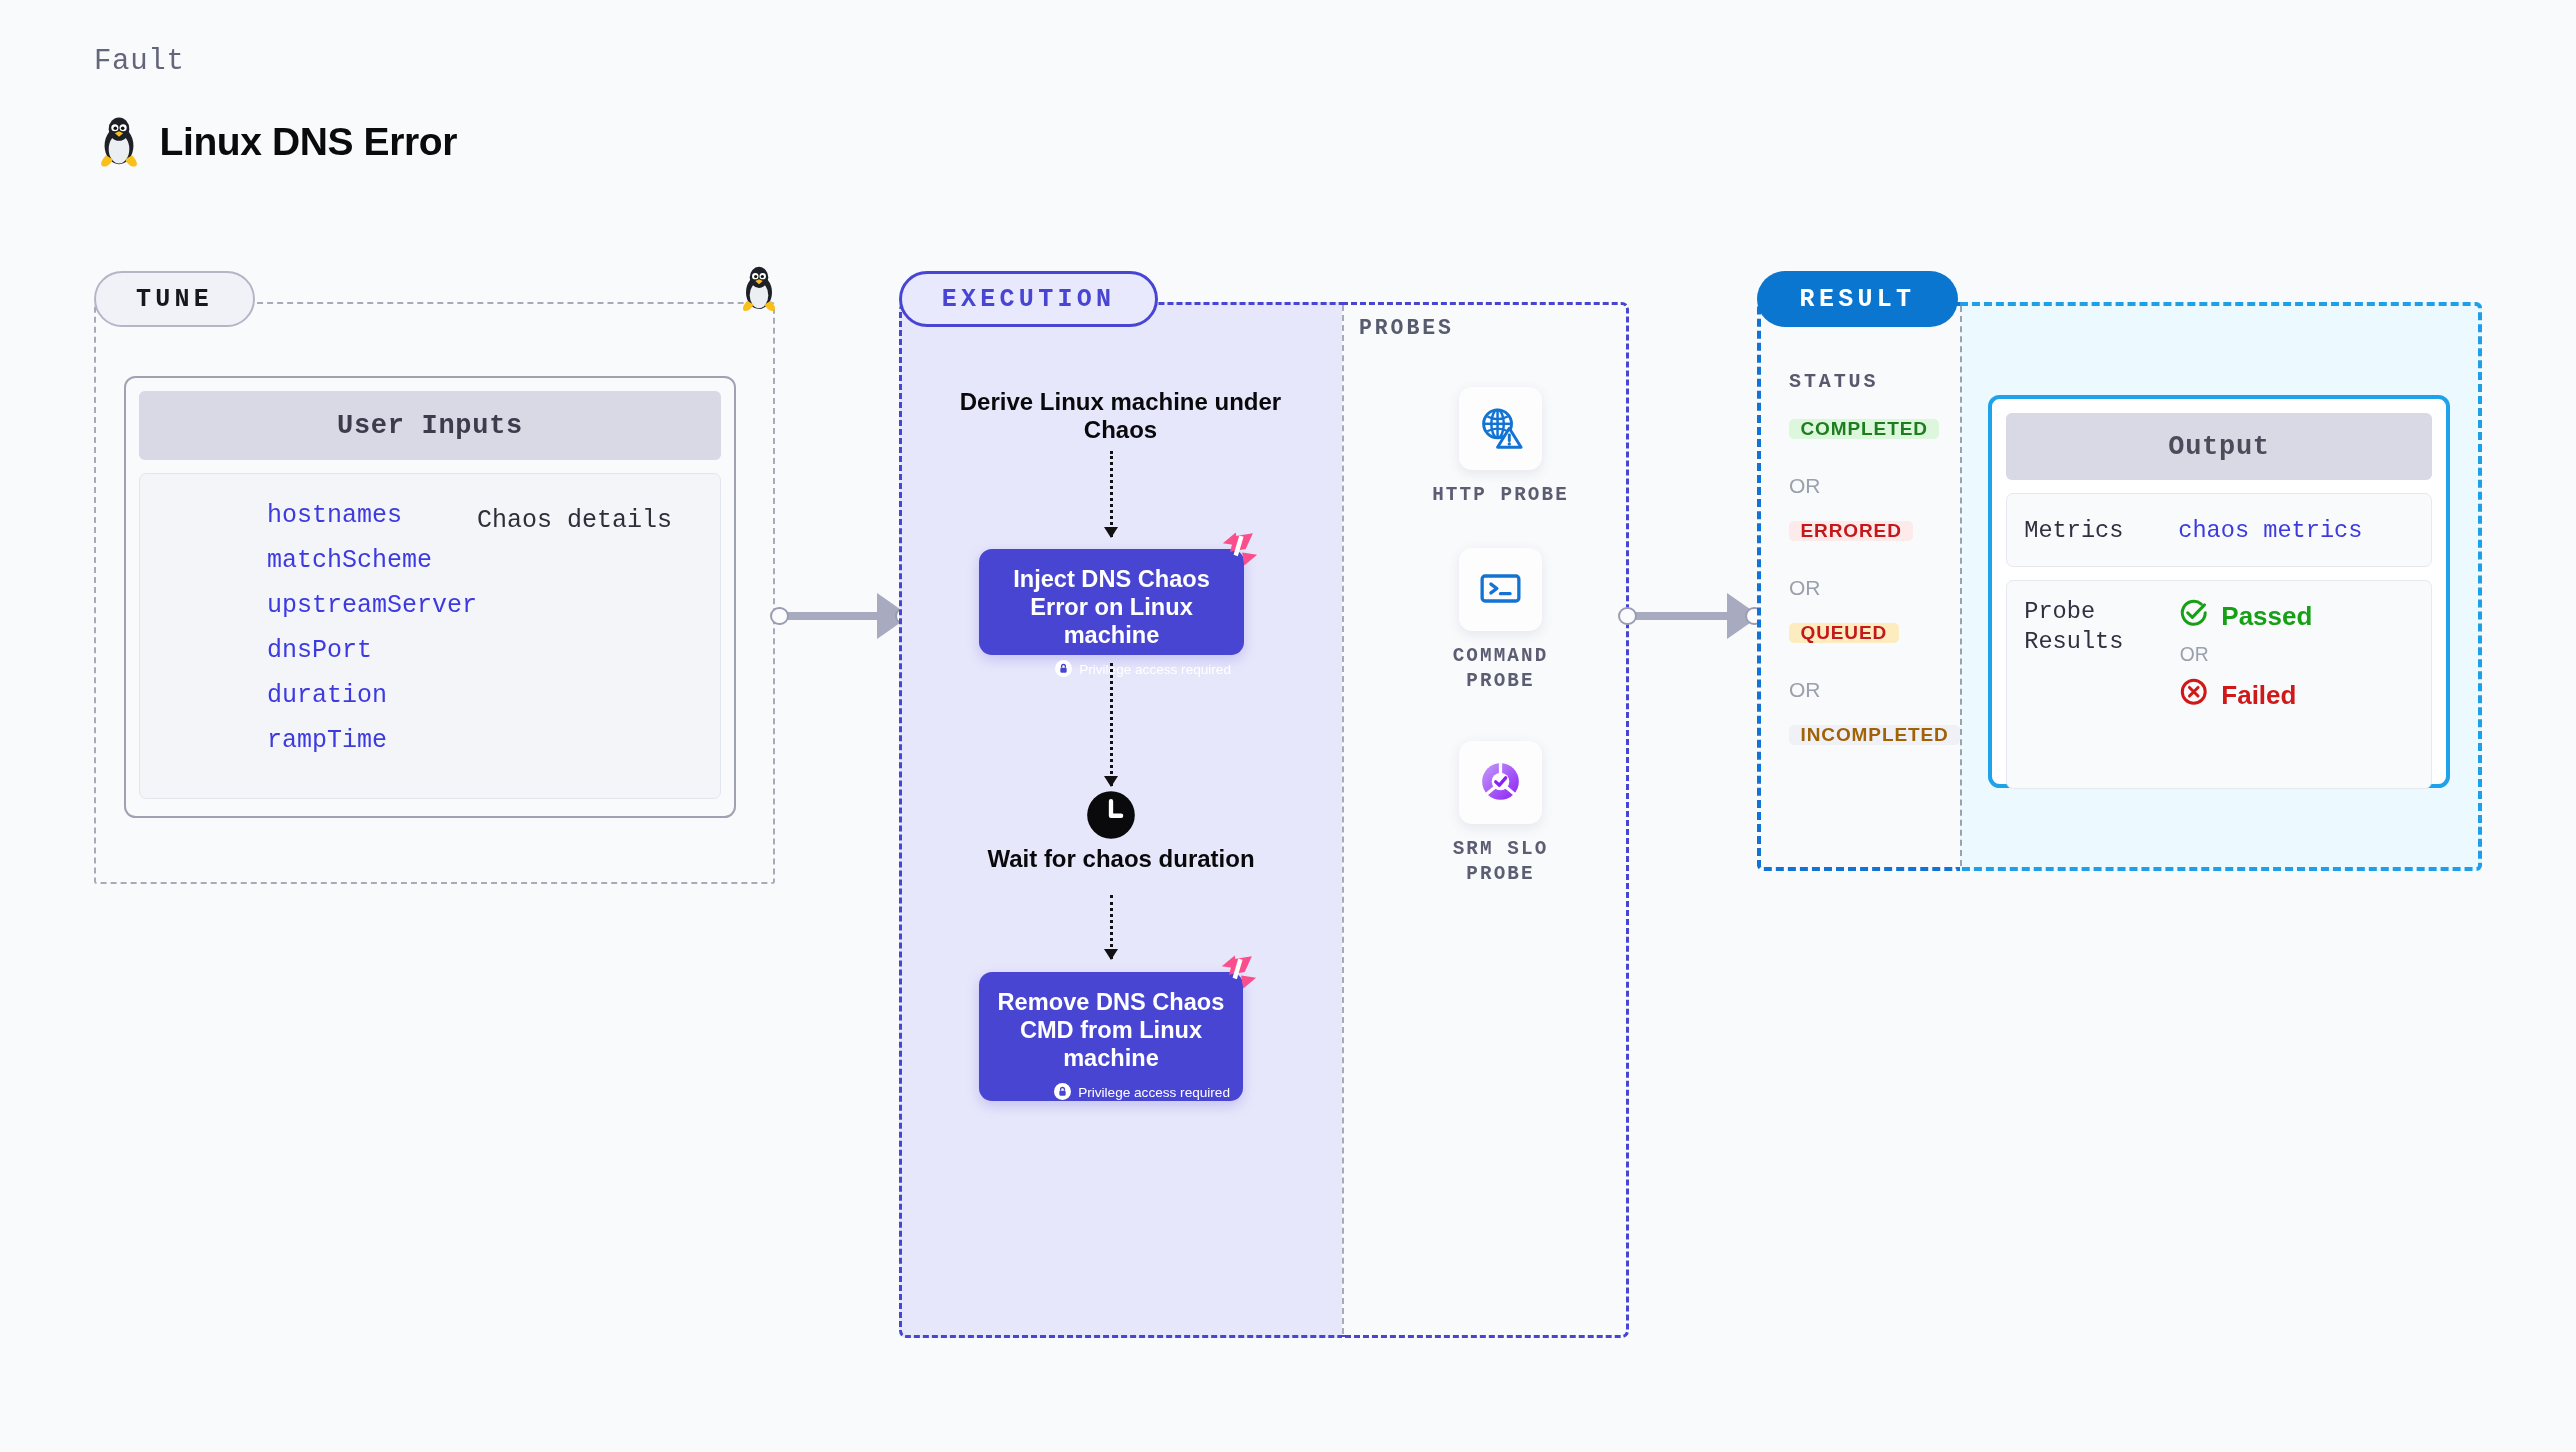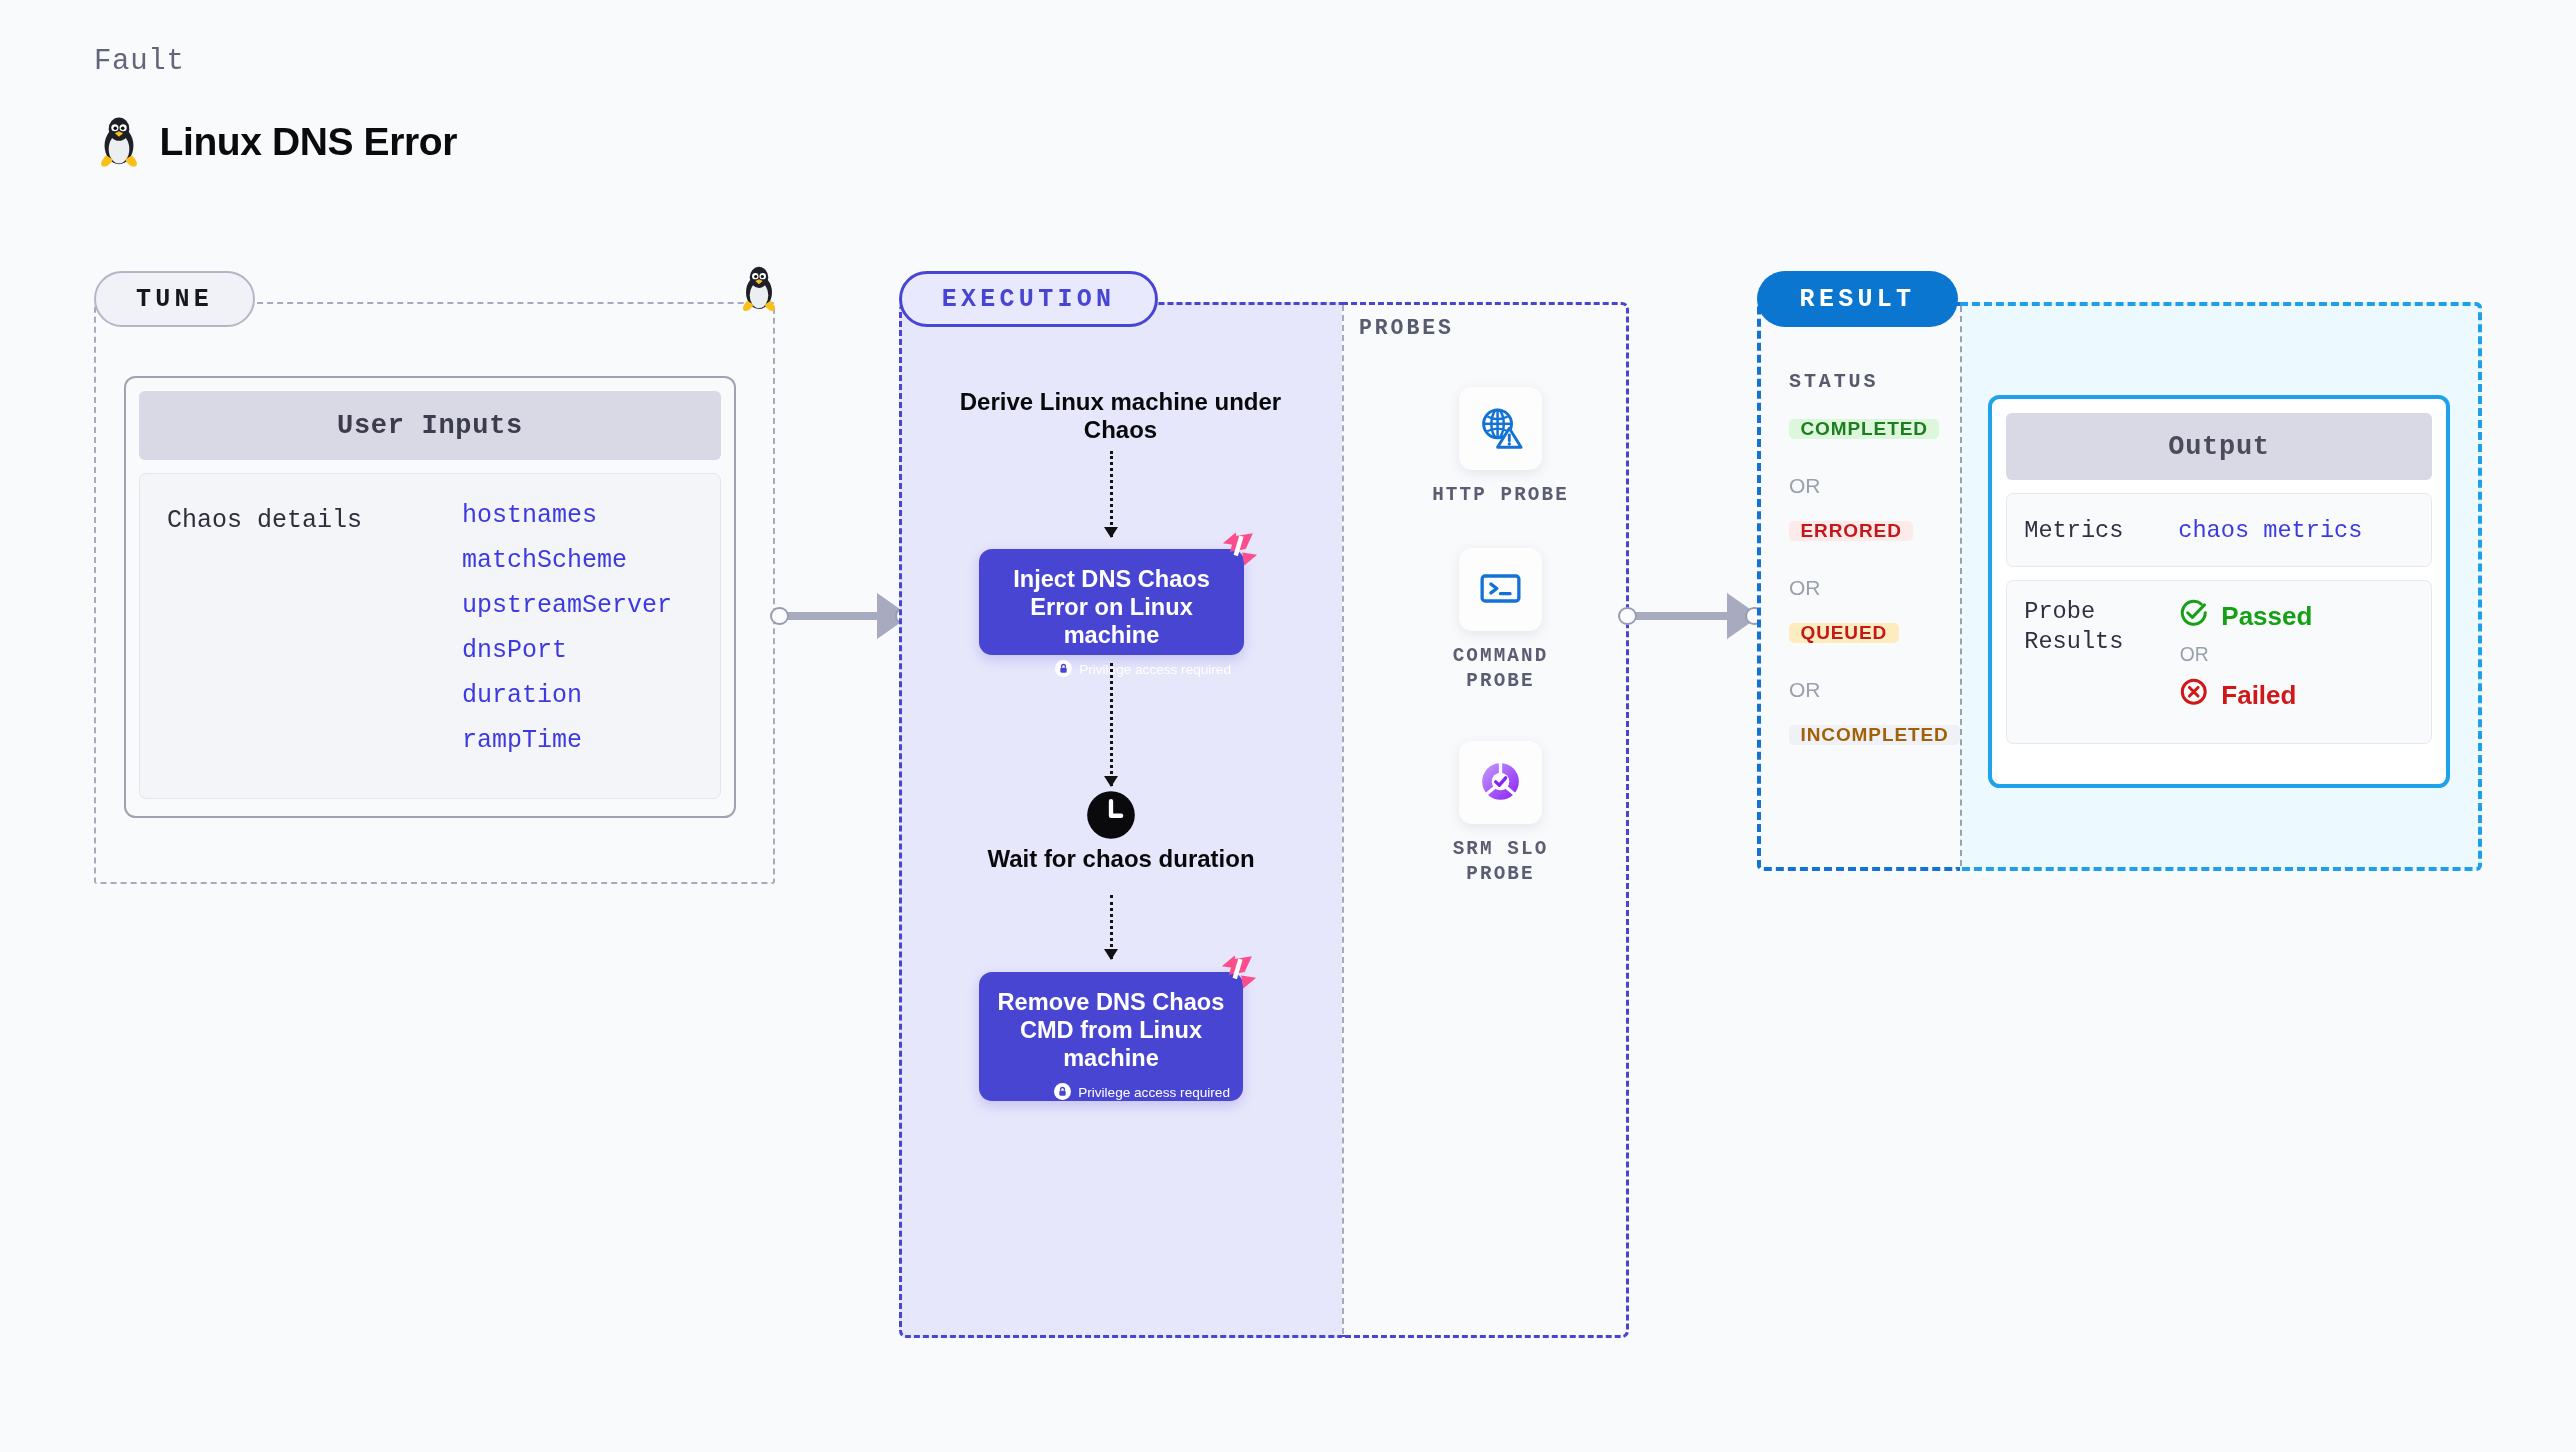--- a/index.html
+++ b/index.html
@@ -289,21 +289,21 @@
   .out-row .out-key {
     font-family: "Liberation Mono", monospace;
     font-size: 23.6px; color: #2f3140; line-height: 1.25; white-space: pre-line;
     width: 154px; flex: none;
   }
   .out-row .out-val-metrics {
     font-family: "Liberation Mono", monospace;
     font-size: 23.6px; color: #3d3ae0;
   }
   #out-row-metrics { height: 74px; align-items: center; padding-top: 0; padding-bottom: 0; }
-  #out-row-probe   { height: 164px; }
+  #out-row-probe   { height: 209px; }
   .verdict {
     display: flex; align-items: center; gap: 11.5px;
     font-size: 26px; font-weight: 700;
   }
   #verdict-passed { color: #16a016; }
   #verdict-failed { color: #d01818; margin-top: 10px; }
   #verdict-or {
     font-size: 19.3px; color: #9ba0ad; font-weight: 400;
     margin: 8.6px 0 0 1.4px;
   }
@@ -364,29 +364,29 @@
       <circle cx="37.4" cy="18.6" r="2.6" fill="#0d0f12"></circle>
     <path d="M26 26 L32 23 L38 26 L32 31 Z" fill="#f9bf1b"></path>
     <path d="M13 58 C6 66 4 72 8 74 C13 76 20 71 23 64 Z" fill="#f9bf1b"></path>
     <path d="M51 58 C58 66 60 72 56 74 C51 76 44 71 41 64 Z" fill="#f9bf1b"></path>
   </svg>
 </div>
 
 <div id="user-inputs-card">
   <div id="user-inputs-header">User Inputs</div>
   <div id="chaos-details-box">
-    <div id="chaos-details-label">Chaos details</div>
     <div id="chaos-details-params">
       <span>hostnames</span>
       <span>matchScheme</span>
       <span>upstreamServer</span>
       <span>dnsPort</span>
       <span>duration</span>
       <span>rampTime</span>
     </div>
+    <div id="chaos-details-label">Chaos details</div>
   </div>
 </div>
 
 <div class="stage-connector" id="connector-1">
   <div class="sc-line" style="left:13px; top:31.5px; width:99px;"></div>
   <div class="sc-head" style="left:107px; top:13px;"></div>
   <div class="sc-dot" style="left:0px;   top:26.5px;"></div>
   <div class="sc-dot" style="left:125px; top:26.5px;"></div>
 </div>
 

